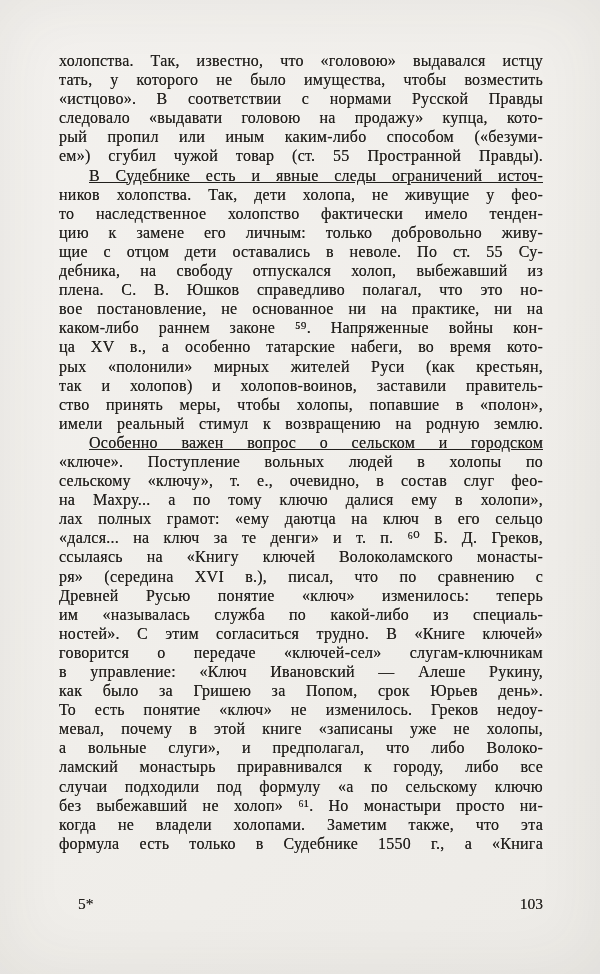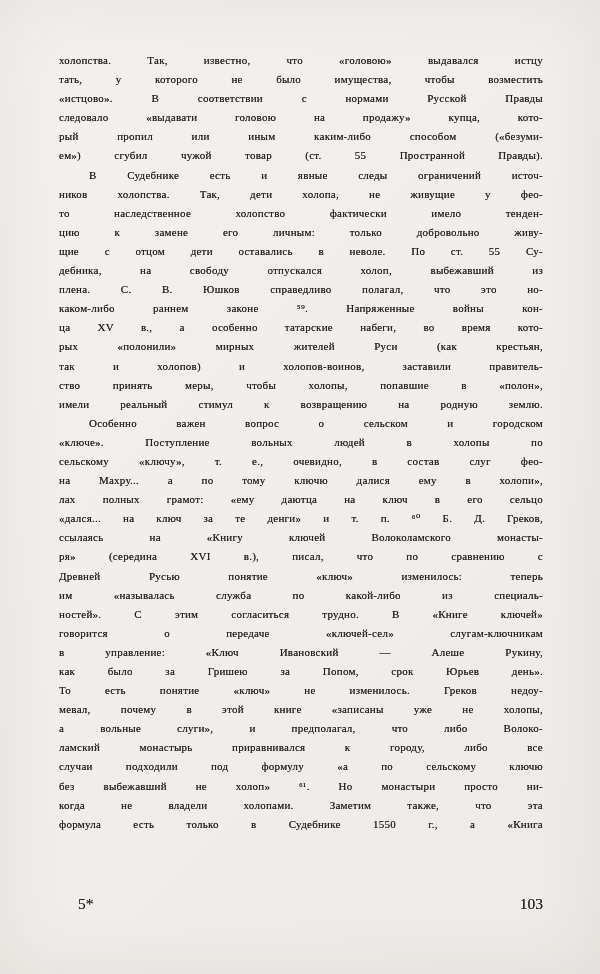--- a/index.html
+++ b/index.html
@@ -22,30 +22,31 @@
     box-shadow: inset 0 0 70px rgba(60,55,48,0.07);
   }
   .text-block {
     position: absolute;
     left: 59px;
     top: 51px;
     width: 484px;
     color: #211f1c;
   }
   .line {
-    font-size: 11px;
+    font-size: 16px;
     line-height: 19.1px;
     letter-spacing: 0.25px;
     text-align: justify;
     text-align-last: justify;
     white-space: nowrap;
     text-shadow: 0 0 0.45px rgba(33,31,28,0.75);
   }
   .line.indent {
     text-indent: 30px;
+    text-decoration: underline;
   }
   .footer {
     position: absolute;
     left: 59px;
     right: 57px;
     top: 895px;
     display: flex;
     justify-content: space-between;
     align-items: baseline;
     color: #25221f;
@@ -69,20 +70,21 @@
       <div class="line">следовало «выдавати головою на продажу» купца, кото-</div>
       <div class="line">рый пропил или иным каким-либо способом («безуми-</div>
       <div class="line">ем») сгубил чужой товар (ст. 55 Пространной Правды).</div>
       <div class="line indent">В Судебнике есть и явные следы ограничений источ-</div>
       <div class="line">ников холопства. Так, дети холопа, не живущие у фео-</div>
       <div class="line">то наследственное холопство фактически имело тенден-</div>
       <div class="line">цию к замене его личным: только добровольно живу-</div>
       <div class="line">щие с отцом дети оставались в неволе. По ст. 55 Су-</div>
       <div class="line">дебника, на свободу отпускался холоп, выбежавший из</div>
       <div class="line">плена. С. В. Юшков справедливо полагал, что это но-</div>
+      <div class="line">вое постановление, не основанное ни на практике, ни на</div>
       <div class="line">каком-либо раннем законе ⁵⁹. Напряженные войны кон-</div>
       <div class="line">ца XV в., а особенно татарские набеги, во время кото-</div>
       <div class="line">рых «полонили» мирных жителей Руси (как крестьян,</div>
       <div class="line">так и холопов) и холопов-воинов, заставили правитель-</div>
       <div class="line">ство принять меры, чтобы холопы, попавшие в «полон»,</div>
       <div class="line">имели реальный стимул к возвращению на родную землю.</div>
       <div class="line indent">Особенно важен вопрос о сельском и городском</div>
       <div class="line">«ключе». Поступление вольных людей в холопы по</div>
       <div class="line">сельскому «ключу», т. е., очевидно, в состав слуг фео-</div>
       <div class="line">на Махру... а по тому ключю далися ему в холопи»,</div>

